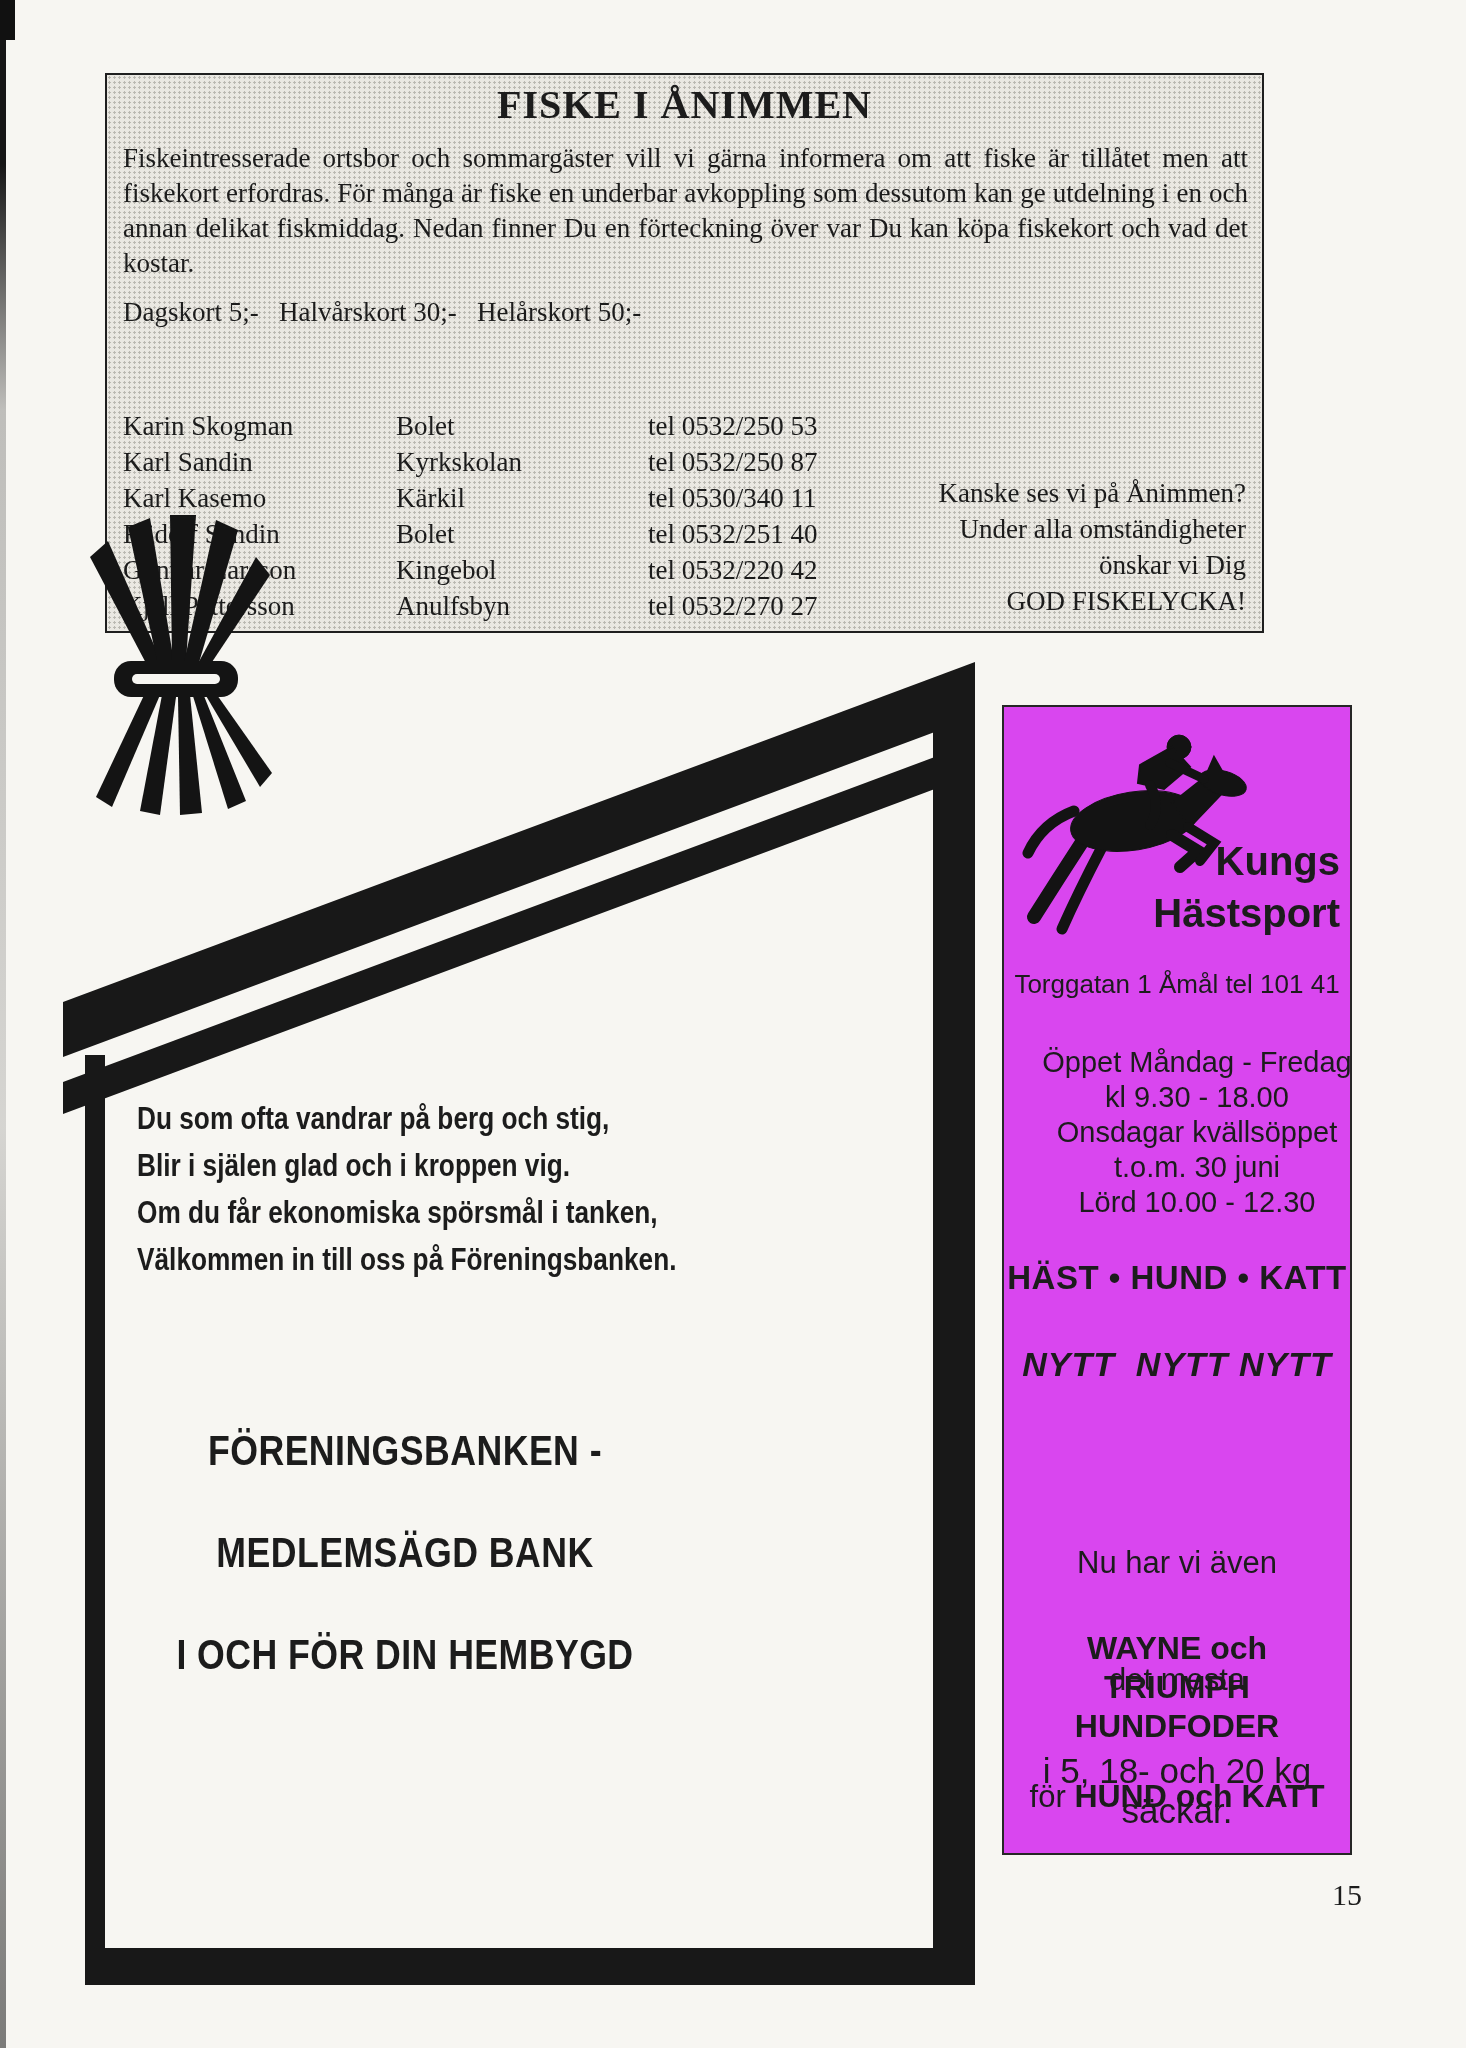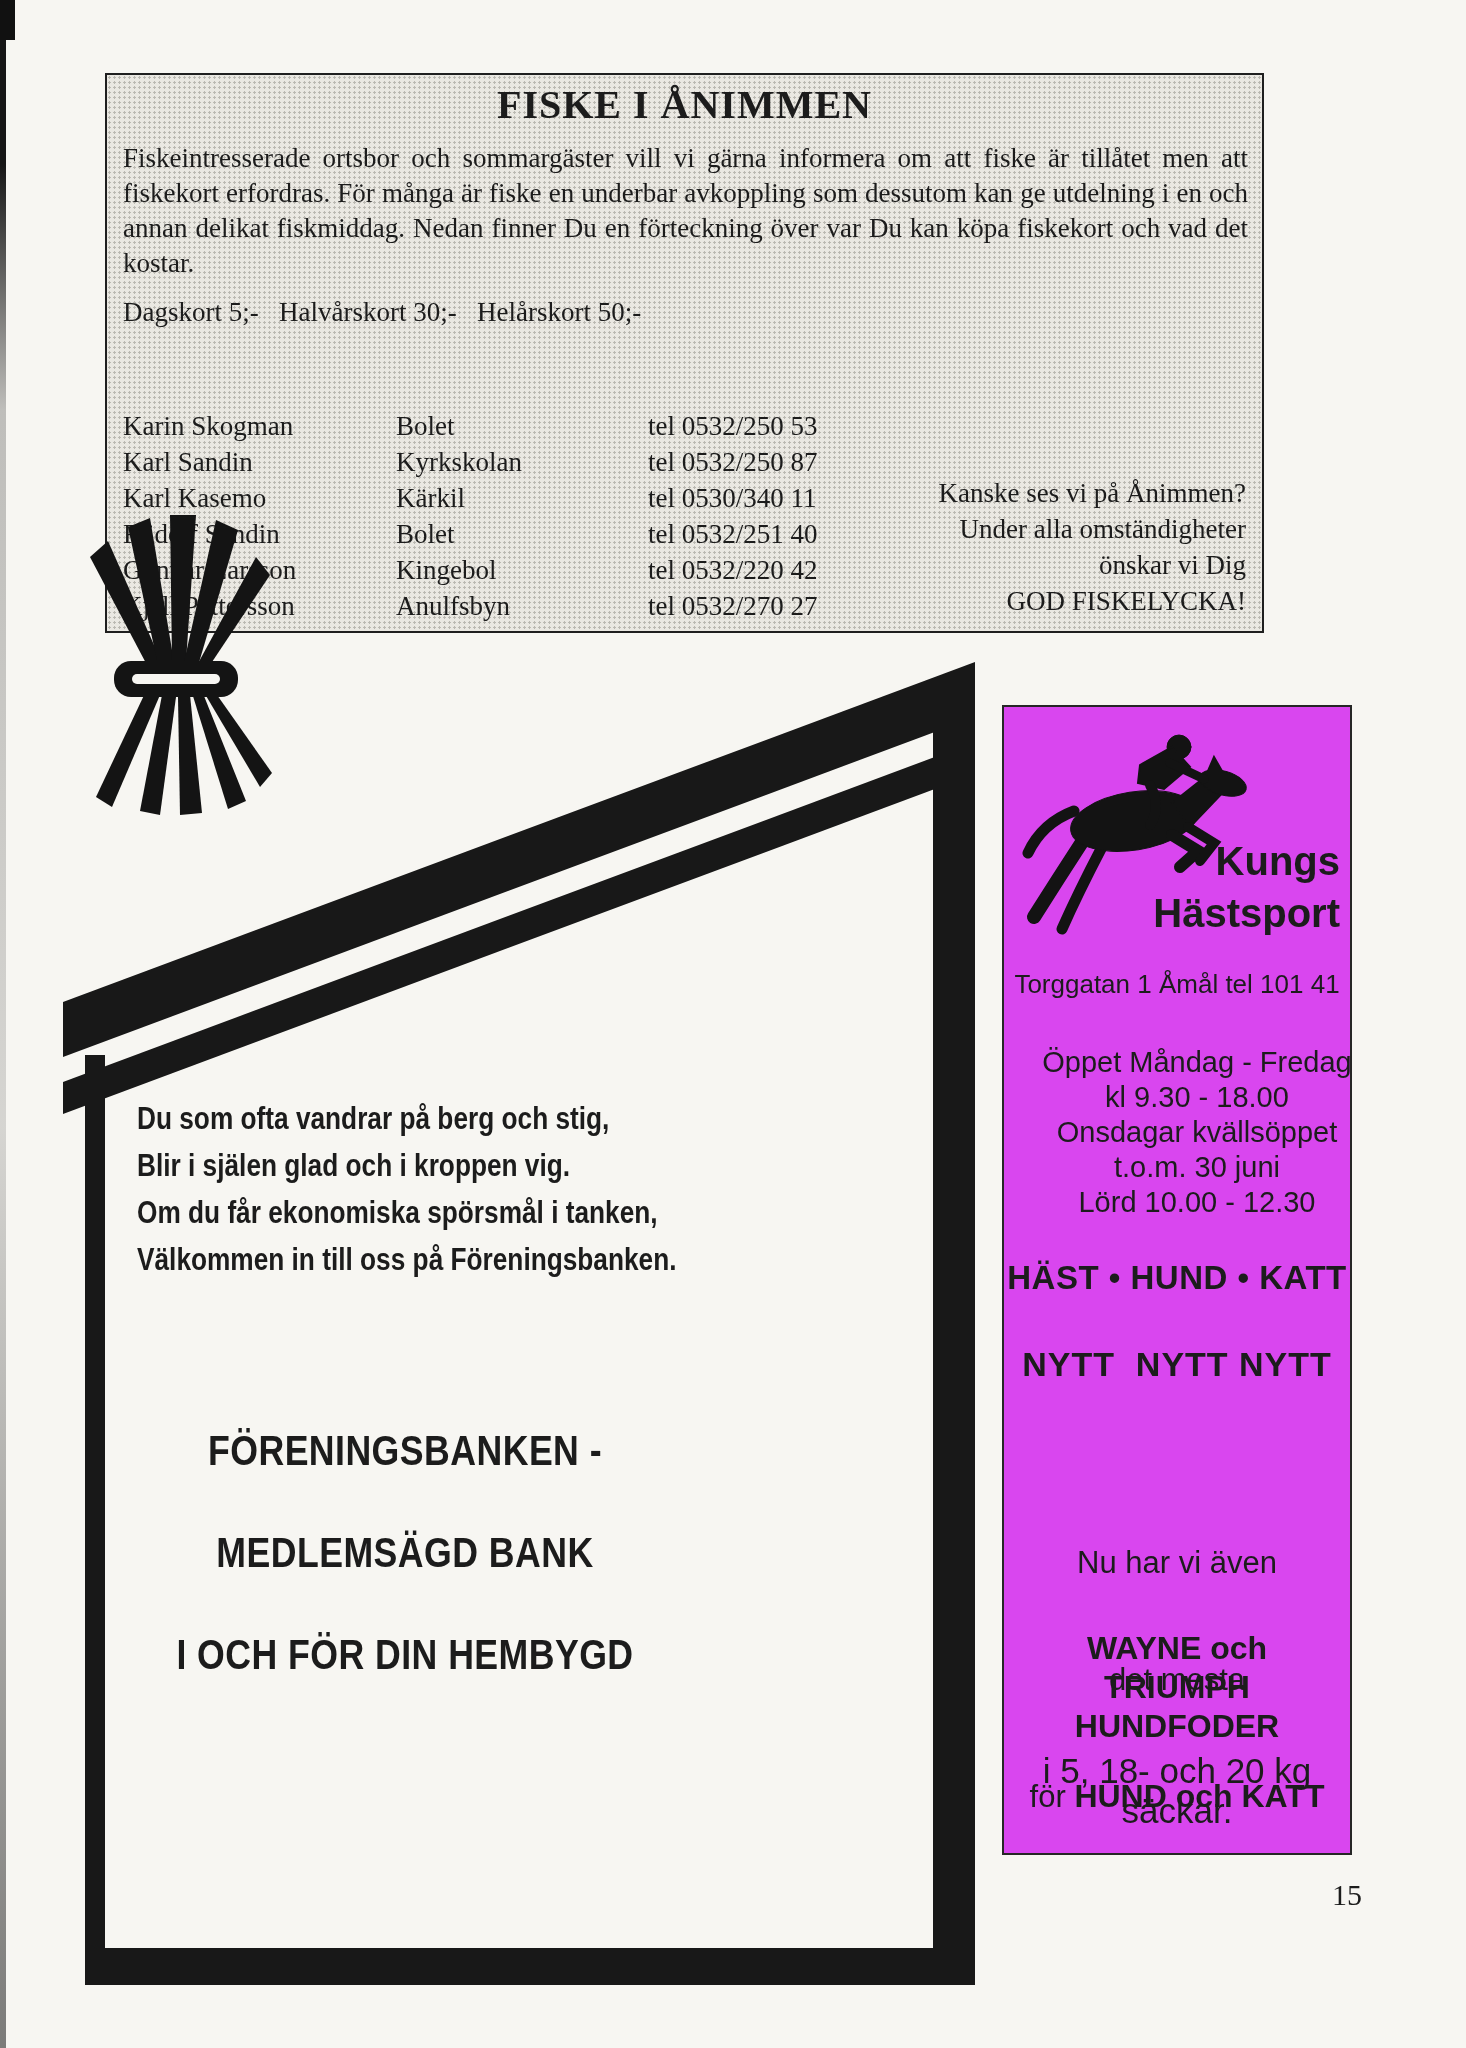--- a/index.html
+++ b/index.html
@@ -49,21 +49,21 @@
     font-family:"Liberation Sans", sans-serif;}
   .horse-logo{position:absolute;left:18px;top:24px;width:238px;height:212px;}
   .shop-name{position:absolute;top:128px;right:10px;text-align:right;
     font-weight:bold;font-size:40px;line-height:52px;}
   .shop-address{position:absolute;top:262px;left:0;width:100%;text-align:center;font-size:26px;}
   .hours{position:absolute;top:338px;left:0;width:100%;text-align:center;
     font-size:29px;line-height:35px;margin-left:20px;}
   .animals{position:absolute;top:552px;left:0;width:100%;text-align:center;
     font-weight:bold;font-size:33px;letter-spacing:.5px;}
   .nytt{position:absolute;top:638px;left:0;width:100%;text-align:center;
-    font-weight:bold;font-size:34px;white-space:pre-wrap;letter-spacing:1px;}
+    font-weight:bold;font-size:34px;white-space:pre-wrap;letter-spacing:1px;font-style:italic;}
   .news{position:absolute;top:758px;left:0;width:100%;text-align:center;
     font-size:31px;line-height:39px;white-space:pre-wrap;}
   .news b{font-size:32px;}
   .brands{position:absolute;top:922px;left:0;width:100%;text-align:center;
     font-weight:bold;font-size:32px;line-height:39px;}
   .sizes{position:absolute;top:1044px;left:0;width:100%;text-align:center;font-size:35px;}
 
   .page-number{position:absolute;left:1332px;top:1878px;font-size:30px;}
 </style>
 </head>

